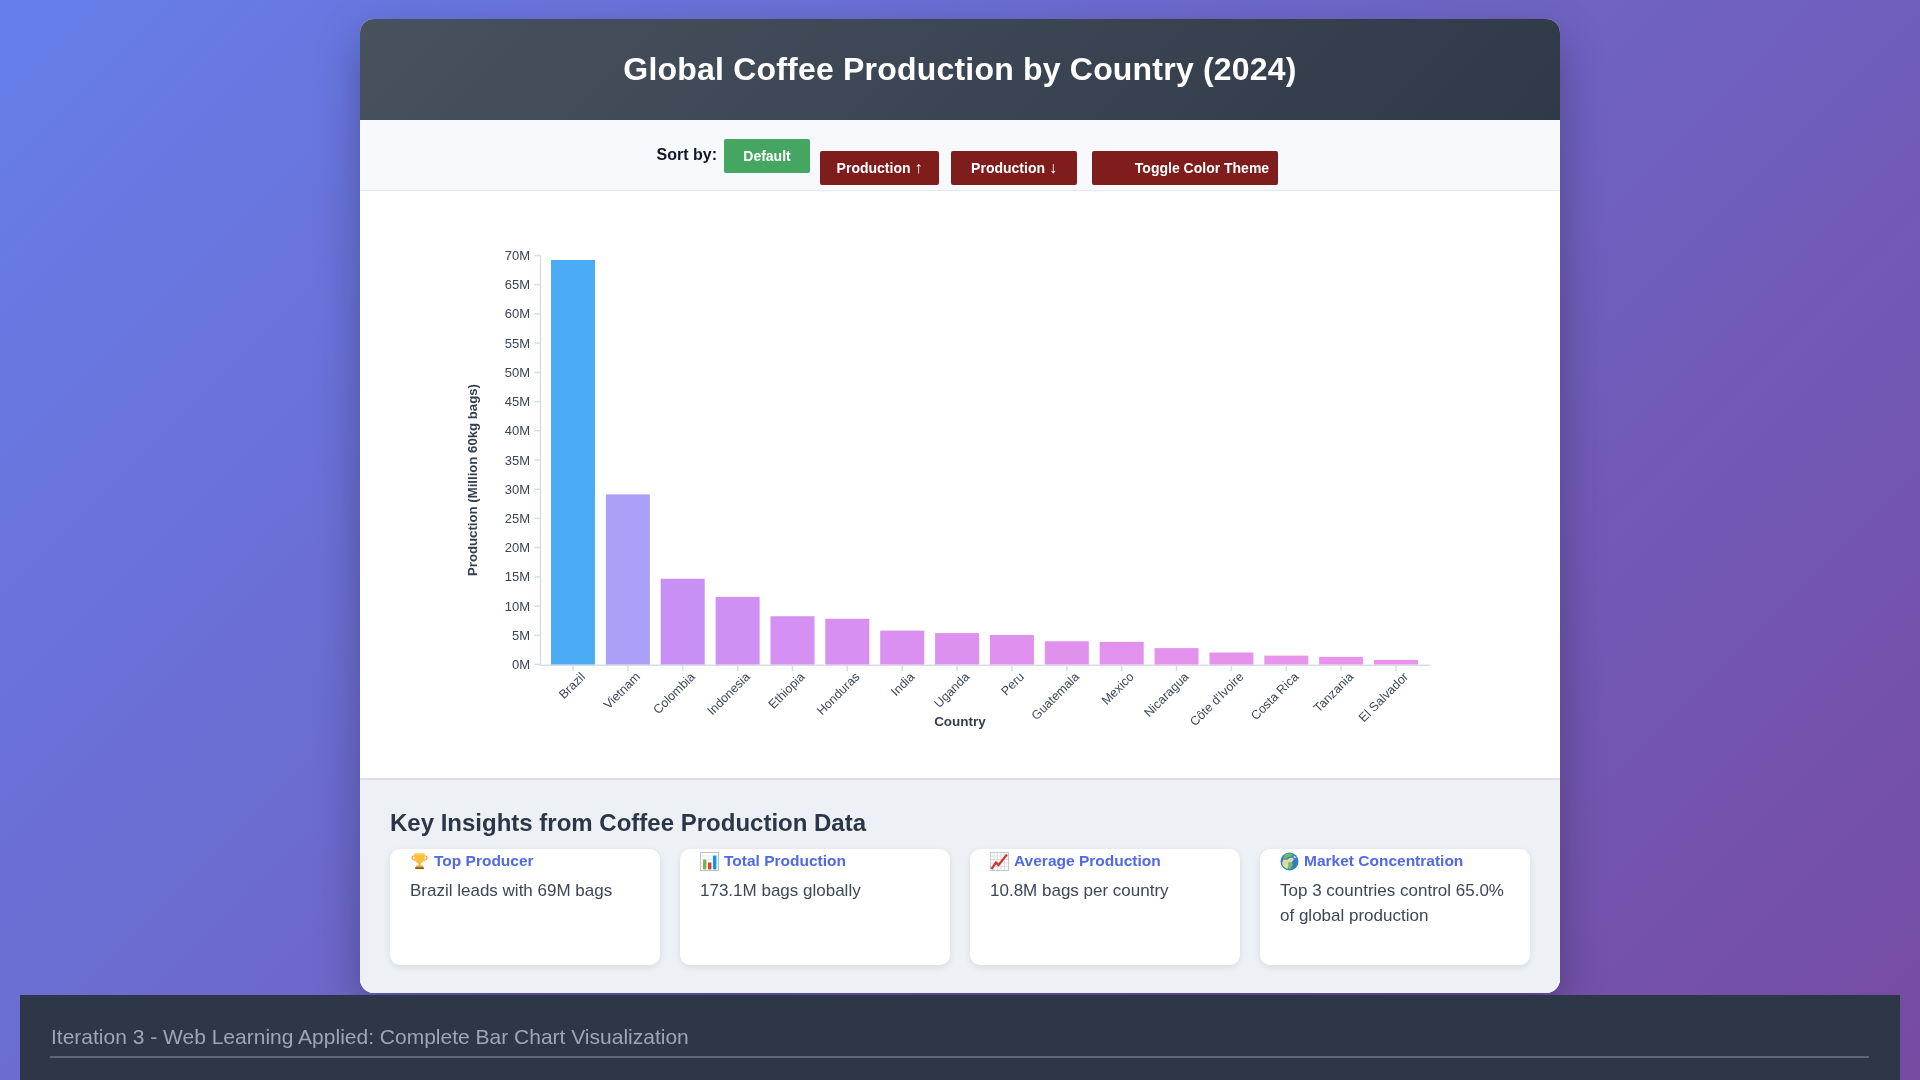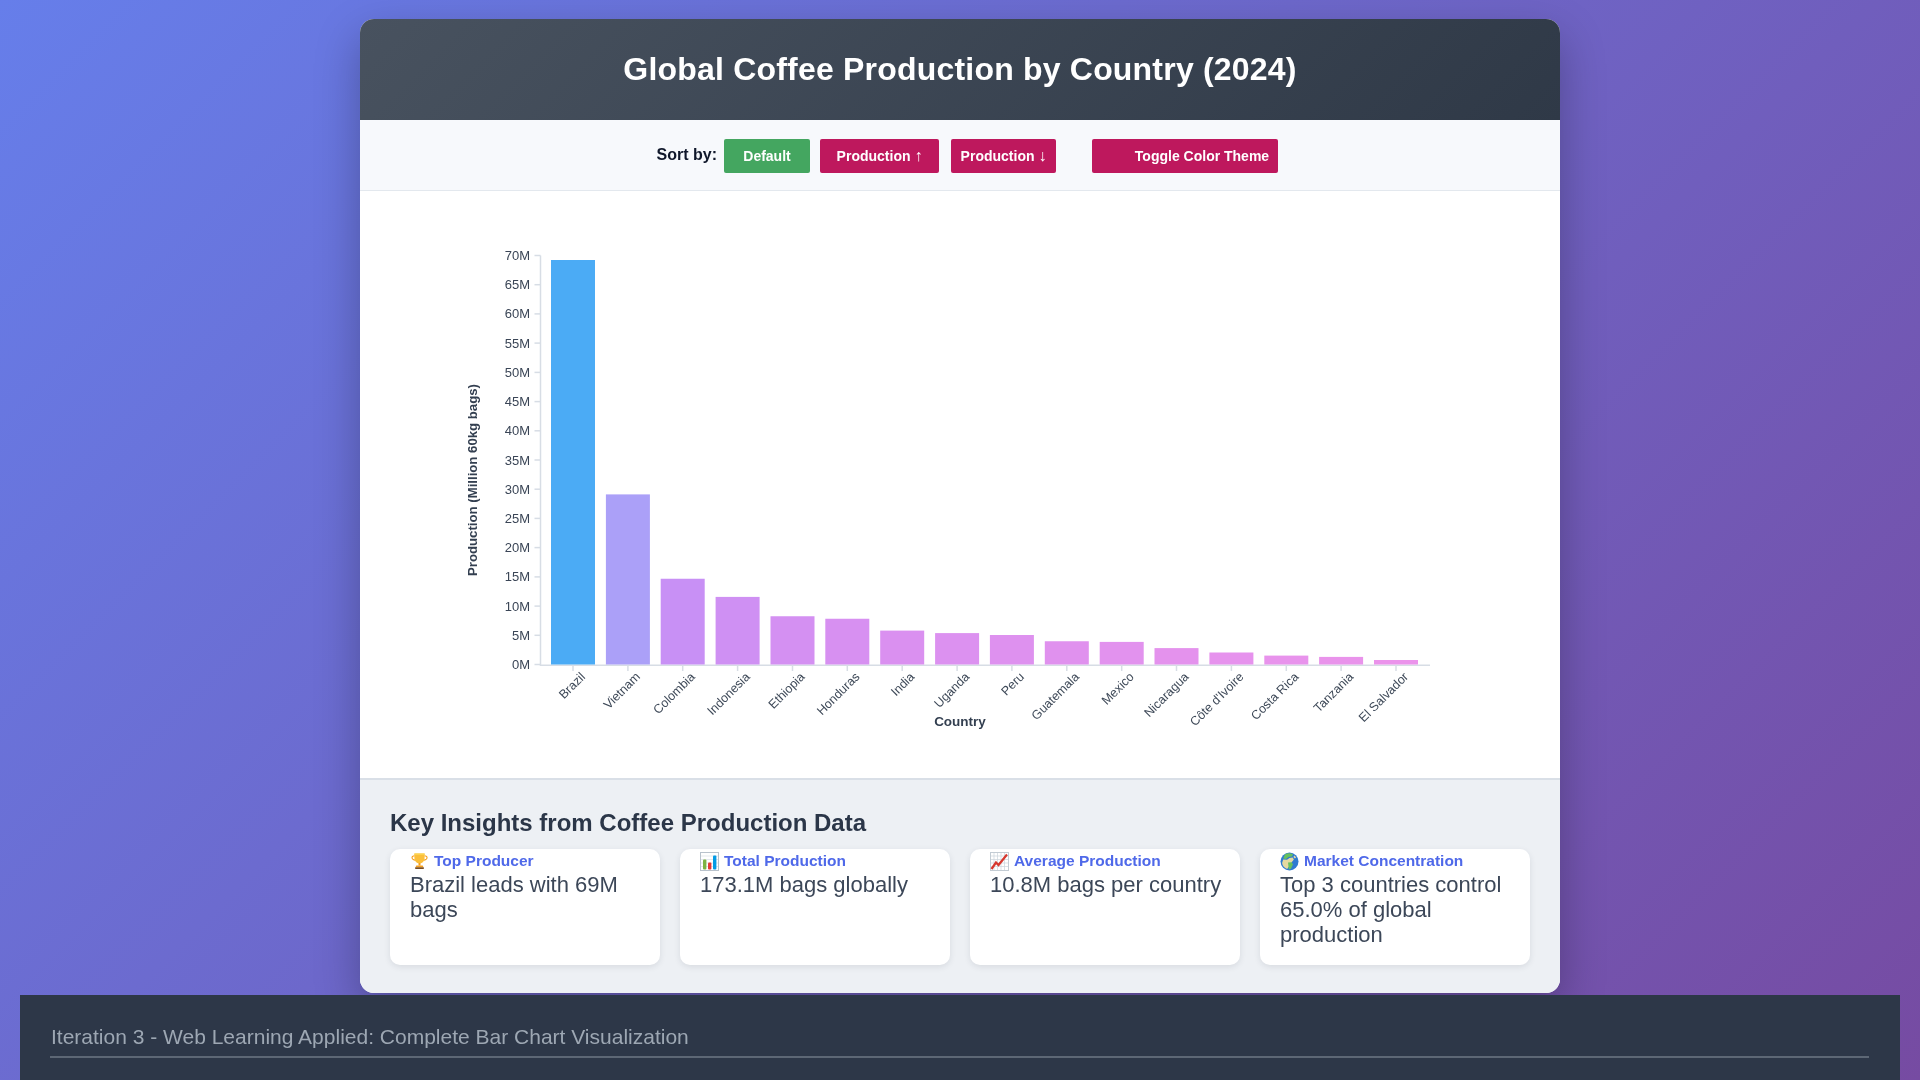--- a/index.html
+++ b/index.html
@@ -30,21 +30,21 @@
 .sortlabel {
   position:absolute; left:296px; top:127px; width:61px; text-align:right; font-size:16px; font-weight:bold;
   color:#0f172a;
 }
 .btn {
   position:absolute; top:120px; height:34px; border:none; border-radius:2px;
   color:#ffffff; font-family:"Liberation Sans",sans-serif;
   font-size:14px; font-weight:bold; text-align:center; line-height:34px;
 }
 .btn-green { background:#44a660; }
-.btn-blue  { background:#be185d; }
+.btn-blue  { background:#7f1d1d;margin-top:12px; }
 .chart {
   position:absolute; left:0; top:172px; width:1200px; height:587px;
   background:#ffffff;
 }
 .insights {
   position:absolute; left:0; top:759px; width:1200px; height:215px;
   background:#edf0f4; border-top:2px solid #d9dfe7;
 }
 .insights h2 {
   position:absolute; left:30px; top:29px; font-size:24px; font-weight:bold;
@@ -52,21 +52,21 @@
 }
 .icard {
   position:absolute; top:69px; width:270px; height:116px; background:#ffffff;
   border-radius:10px; box-shadow:0 2px 6px rgba(30,40,60,0.10);
   padding:1px 14px 0 20px;
 }
 .icard .trow {
   display:flex; align-items:center; gap:5px; height:22px;
 }
 .icard .ttl { color:#4f69e9; font-size:15.5px; font-weight:bold; }
-.icard .body { color:#3c4758; font-size:22px; line-height:25px; }
+.icard .body { margin-top:6px; color:#3c4758; font-size:17px; line-height:25px; }
 .footer {
   position:absolute; left:20px; top:995px; width:1880px; height:85px;
   background:#2d3748;
 }
 .footer .ftext {
   position:absolute; left:31px; top:30px; color:#9da7b3;
   font-size:21px; font-weight:normal;
 }
 .footer .fline {
   position:absolute; left:30px; top:61px; width:1819px; height:0;
@@ -76,21 +76,21 @@
 </head>
 <body>
 <div class="card">
   <div class="card-header">
       <h1>Global Coffee Production by Country (2024)</h1>
     </div>
   <div class="controls"></div>
   <div class="sortlabel">Sort by:</div>
   <div class="btn btn-green" style="left:364px;width:86px;">Default</div>
   <div class="btn btn-blue" style="left:460px;width:119px;">Production <span style="font-size:16px;">↑</span></div>
-  <div class="btn btn-blue" style="left:591px;width:105px;">Production <span style="font-size:16px;">↓</span></div>
+  <div class="btn btn-blue" style="left:591px;width:126px;">Production <span style="font-size:16px;">↓</span></div>
   <div class="btn btn-blue" style="left:732px;width:186px;padding-left:34px;">Toggle Color Theme</div>
   <div class="chart">
   <svg width="1200" height="587" viewBox="0 0 1200 587">
     <g font-family="Liberation Sans, sans-serif">
 
       <text transform="translate(117,289) rotate(-90)" text-anchor="middle" font-size="13.2" font-weight="bold" fill="#333f50">Production (Million 60kg bags)</text>
 
       <g font-size="13" fill="#3a4556" text-anchor="end">
         <text x="170" y="478">0M</text>
         <text x="170" y="448.8">5M</text>

